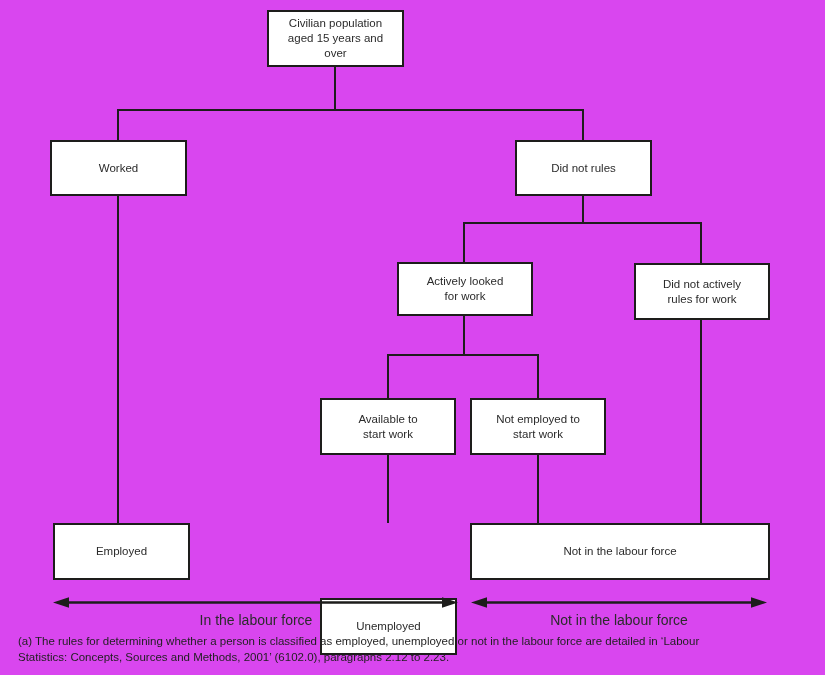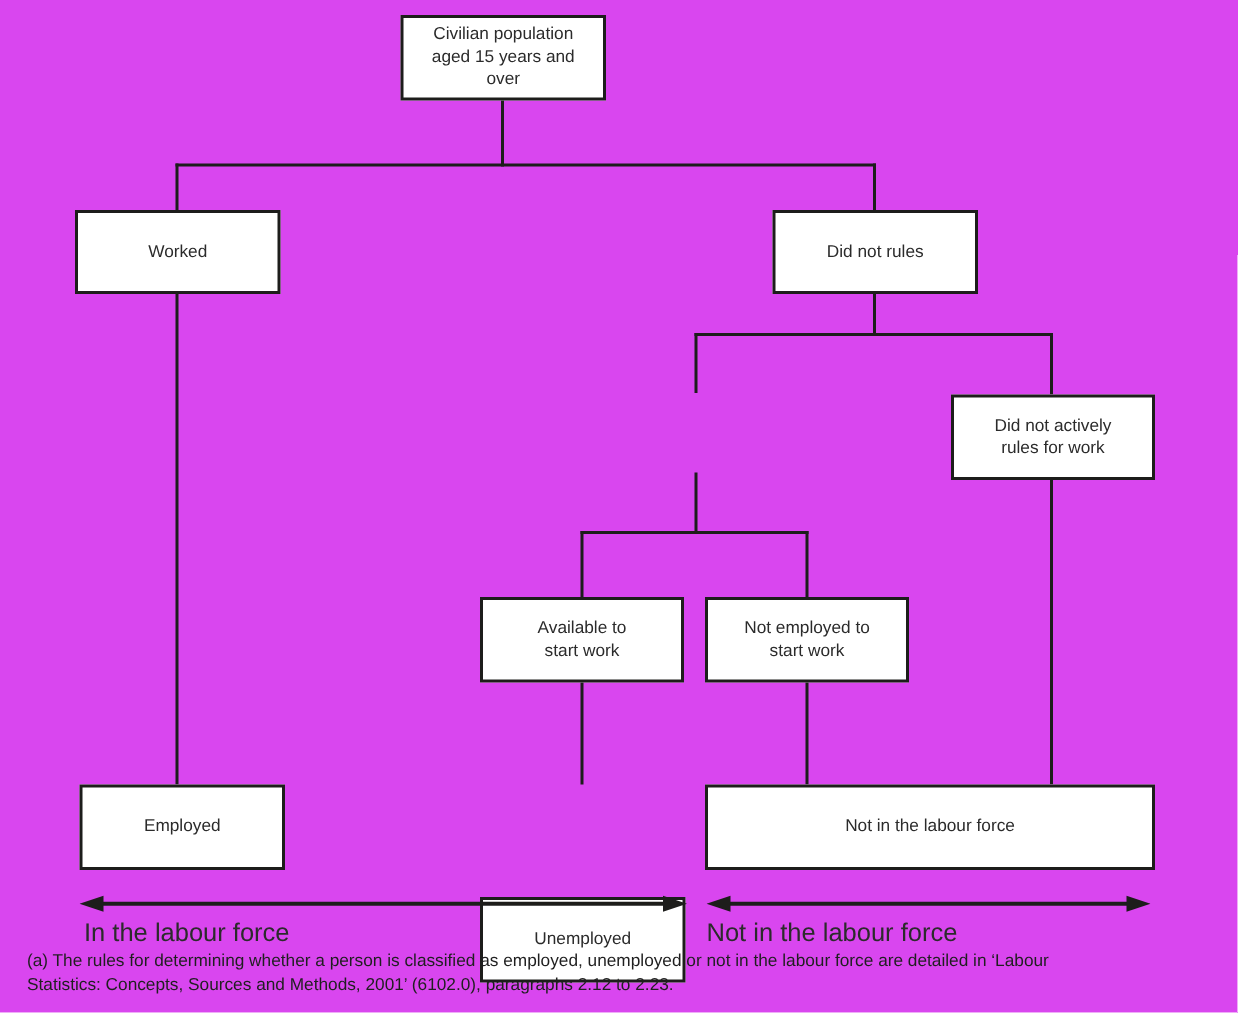--- a/index.html
+++ b/index.html
@@ -25,22 +25,22 @@
     line-height: 1.3;
     white-space: pre-line;
     color: #2b2b2b;
   }
   .line { position: absolute; background: #1d1d1b; }
   .hline { height: 2px; }
   .vline { width: 2px; }
   .arrow { position: absolute; }
   .span-label {
     position: absolute;
-    font-size: 17px;
-    text-align: left;
+    font-size: 14px;
+    text-align: center;
     color: #2b2b2b;
   }
   .footnote {
     position: absolute;
     left: 18px;
     top: 633px;
     width: 800px;
     font-size: 11.5px;
     line-height: 16px;
     color: #1f1f1f;
@@ -69,20 +69,22 @@
   <div class="line vline" style="left:700px; top:319px; height:204px;"></div>
 
   <div class="box" style="left:267px; top:10px;  width:137px; height:57px;">Civilian population
 aged 15 years and
 over</div>
 
   <div class="box" style="left:50px;  top:140px; width:137px; height:56px;">Worked</div>
 
   <div class="box" style="left:515px; top:140px; width:137px; height:56px;">Did not rules</div>
 
+  <div class="box" style="left:397px; top:262px; width:136px; height:54px;">Actively looked
+for work</div>
 
   <div class="box" style="left:634px; top:263px; width:136px; height:57px;">Did not actively
 rules for work</div>
 
   <div class="box" style="left:320px; top:398px; width:136px; height:57px;">Available to
 start work</div>
 
   <div class="box" style="left:470px; top:398px; width:136px; height:57px;">Not employed to
 start work</div>
 

